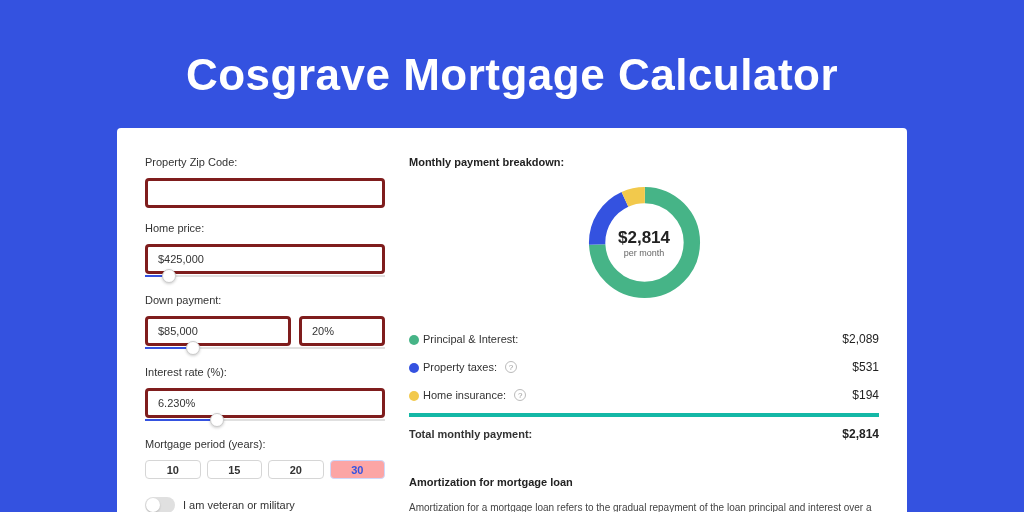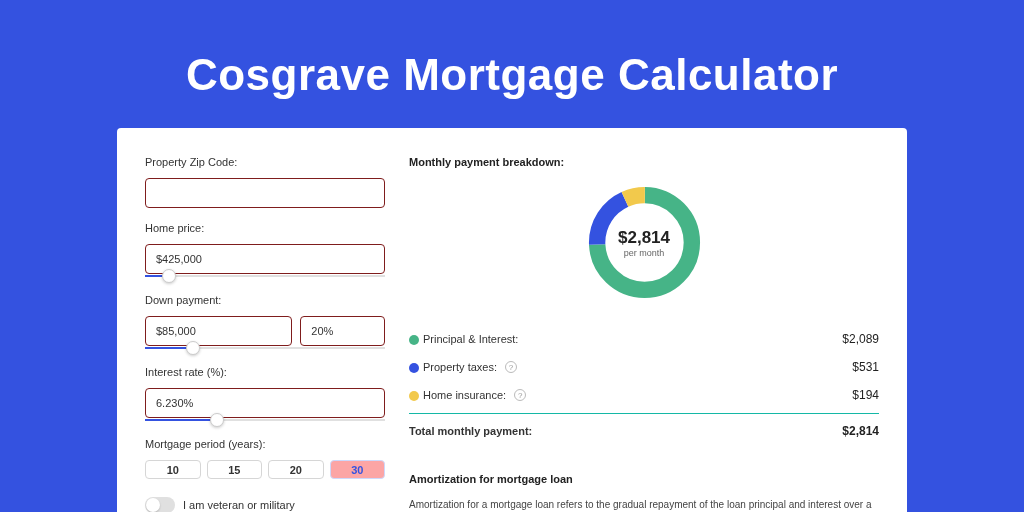--- a/index.html
+++ b/index.html
@@ -33,21 +33,21 @@
   .field-label {
     font-size: 11px;
     color: #333;
     margin-bottom: 10px;
     display: block;
   }
   .field-group { margin-bottom: 14px; position: relative; }
   .text-input {
     width: 100%;
     height: 30px;
-    border: 1px solid #7f1d1d;
+    border: 3px solid #7f1d1d;
     border-radius: 4px;
     padding: 0 10px;
     font-size: 11px;
     color: #333;
   }
   .row { display: flex; gap: 8px; }
   .row .text-input:first-child { flex: 2; }
   .row .text-input:last-child { flex: 1; }
   .slider-wrap { position: relative; height: 8px; margin-top: -2px; }
   .slider-track {
@@ -136,21 +136,21 @@
     width: 12px; height: 12px;
     border: 1px solid #bbb;
     border-radius: 50%;
     font-size: 8px;
     color: #999;
     align-items: center;
     justify-content: center;
     margin-left: 4px;
   }
   .total-row {
-    border-top: 1px solid #14b8a6;
+    border-top: 4px solid #14b8a6;
     padding-top: 10px;
     margin-top: 4px;
     font-weight: 700;
   }
   .total-row .legend-label,
   .total-row .legend-value { font-weight: 700; }
   .amort-section { margin-top: 28px; }
   .amort-title { font-size: 11px; font-weight: 700; color: #222; margin-bottom: 12px; }
   .amort-desc { font-size: 10px; color: #444; line-height: 1.5; }
 </style>

